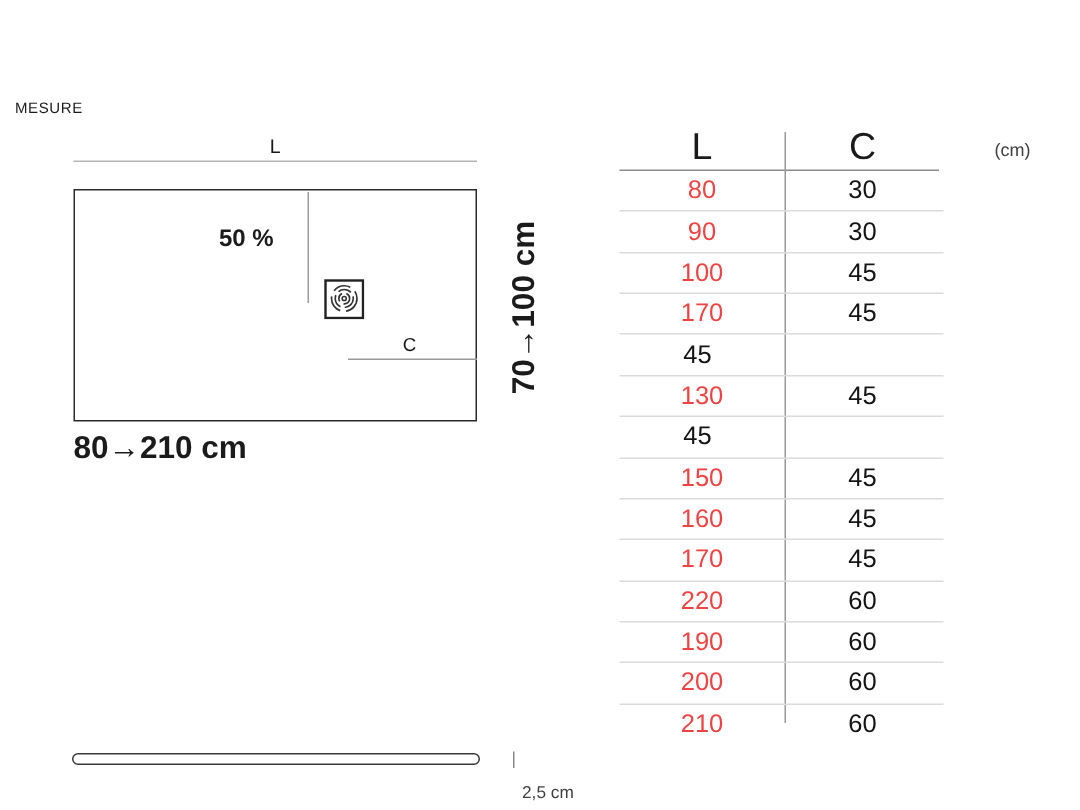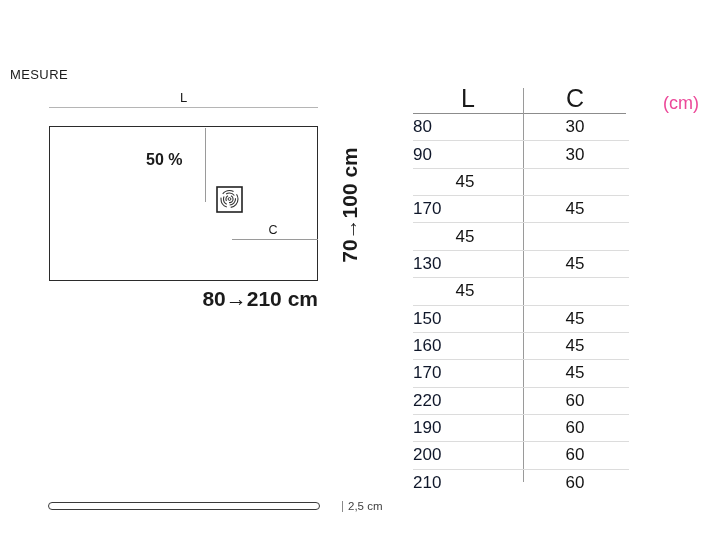--- a/index.html
+++ b/index.html
@@ -1,56 +1,56 @@
 <!DOCTYPE html>
 <html><head>
 <meta charset="utf-8">
 <style>
   html,body{margin:0;padding:0;background:#fff;}
   .canvas{position:relative;width:720px;height:540px;background:#ffffff;
           font-family:"Liberation Sans",sans-serif;color:#1b1b1b;overflow:hidden;}
   .abs{position:absolute;}
 
   
-  .mesure{left:10px;top:67px;font-size:13px;letter-spacing:.4px;color:#1c1c1c;}
+  .mesure{left:10px;top:67px;font-size:10px;letter-spacing:.4px;color:#1c1c1c;}
 
   
   .dimline-l{left:49px;top:107px;width:269px;height:1px;background:#b5b5b5;}
   .dimlabel-l{left:49px;top:90px;width:269px;text-align:center;font-size:13px;color:#1a1a1a;}
 
   
   .tray{left:49px;top:126px;width:269px;height:155px;border:1.6px solid #2b2b2b;box-sizing:border-box;background:#fff;}
   .slope-line{left:205px;top:128px;width:1px;height:74px;background:#9a9a9a;}
   .slope-label{left:146px;top:151px;width:50px;text-align:left;font-size:16px;font-weight:bold;}
   .drain{left:216px;top:186px;width:27px;height:27px;}
   .dimline-c{left:232px;top:239px;width:86px;height:1px;background:#9a9a9a;}
   .dimlabel-c{left:263px;top:223px;width:20px;text-align:center;font-size:12.5px;color:#1a1a1a;}
 
   
-  .width-range{left:49px;top:287px;width:269px;text-align:right;font-size:21px;font-weight:bold;}
+  .width-range{left:49px;top:287px;width:269px;text-align:left;font-size:21px;font-weight:bold;}
   .depth-range{left:265px;top:193px;width:170px;height:24px;text-align:center;font-size:21px;font-weight:bold;
                transform:rotate(-90deg);}
 
   
   .tbl-header-l{left:413px;top:84px;width:110px;text-align:center;font-size:25px;font-weight:300;color:#1a1a1a;}
   .tbl-header-c{left:523px;top:84px;width:104px;text-align:center;font-size:25px;font-weight:300;color:#1a1a1a;}
-  .tbl-unit{left:663px;top:93px;font-size:18px;color:#ec4899;}
+  .tbl-unit{left:663px;top:93px;font-size:12px;color:#404040;}
   .tbl-header-line{left:413px;top:113px;width:213px;height:1px;background:#8c8c8c;}
   .tbl-vline{left:523px;top:88px;width:1px;height:394px;background:#9a9a9a;}
   .tbl-rows{left:413px;top:114px;width:216px;}
   .tbl-row{display:flex;height:26.36px;align-items:center;border-bottom:1px solid #dcdcdc;}
   .tbl-row:last-child{border-bottom:none;}
-  .cell-l{width:110px;font-size:17px;font-weight:500;color:#0f172a;}
+  .cell-l{width:110px;text-align:center;font-size:17px;font-weight:500;color:#ef4444;}
   .cell-c{width:104px;text-align:center;font-size:17px;font-weight:400;color:#141414;}
 
   
   .profile-bar{left:48px;top:502px;width:272px;height:8px;border:1.2px solid #3a3a3a;
                border-radius:4px;box-sizing:border-box;background:#fff;}
   .thick-tick{left:342px;top:501px;width:1px;height:11px;background:#8a8a8a;}
-  .thick-label{left:348px;top:500px;font-size:11.5px;color:#3f3f3f;}
+  .thick-label{left:348px;top:523px;font-size:11.5px;color:#3f3f3f;}
 </style>
 </head>
 <body>
 
 <div class="canvas">
 
   <div class="abs mesure">MESURE</div>
 
   <div class="abs dimlabel-l">L</div>
   <div class="abs dimline-l"></div>
@@ -85,20 +85,21 @@
       <div class="cell-l">80</div>
       <div class="cell-c">30</div>
     </div>
 
     <div class="tbl-row">
       <div class="cell-l">90</div>
       <div class="cell-c">30</div>
     </div>
 
     <div class="tbl-row">
+      <div class="cell-l">100</div>
       <div class="cell-c">45</div>
     </div>
 
     <div class="tbl-row">
       <div class="cell-l">170</div>
       <div class="cell-c">45</div>
     </div>
 
     <div class="tbl-row">
       <div class="cell-c">45</div>

